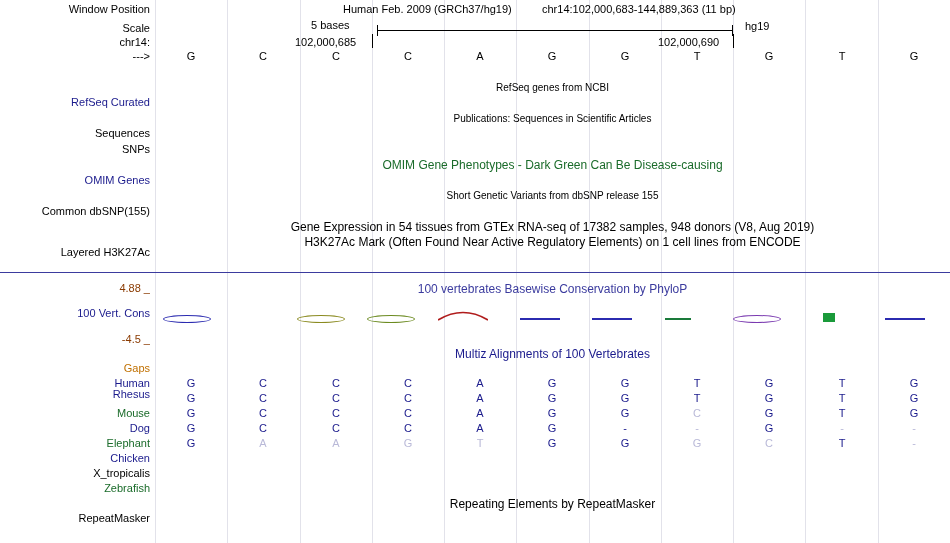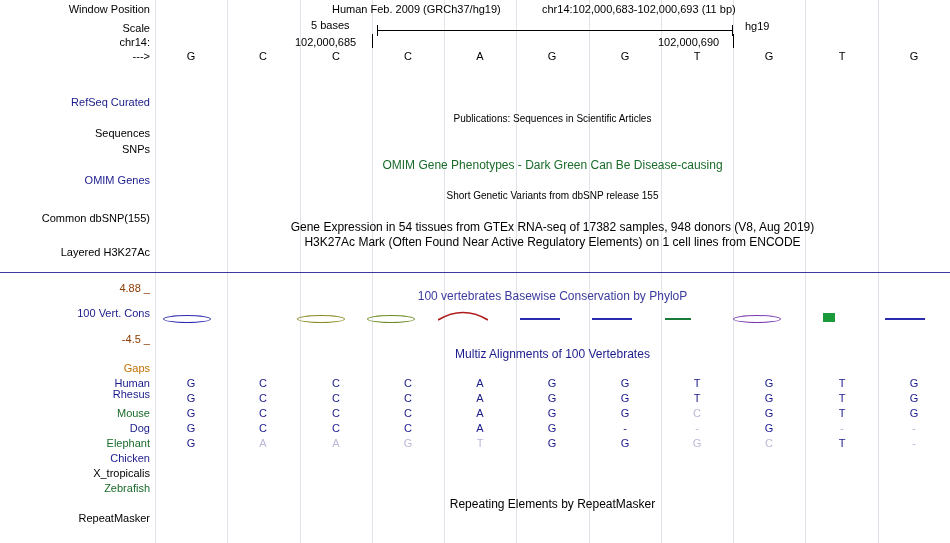--- a/index.html
+++ b/index.html
@@ -47,21 +47,21 @@
 
   <div class="labels">
       <div class="lbl" style="top:3px;color:#000000;">Window Position</div>
       <div class="lbl" style="top:22px;color:#000000;text-align:right;">Scale</div>
       <div class="lbl" style="top:36px;color:#000000;">chr14:</div>
       <div class="lbl" style="top:50px;color:#000000;">---&gt;</div>
       <div class="lbl" style="top:96px;color:#1a1a8c;">RefSeq Curated</div>
       <div class="lbl" style="top:127px;color:#000000;">Sequences</div>
       <div class="lbl" style="top:143px;color:#000000;">SNPs</div>
       <div class="lbl" style="top:174px;color:#1a1a8c;">OMIM Genes</div>
-      <div class="lbl" style="top:212px;color:#000000;">Common dbSNP(155)</div>
+      <div class="lbl" style="top:205px;color:#000000;">Common dbSNP(155)</div>
       <div class="lbl" style="top:246px;color:#000000;">Layered H3K27Ac</div>
       <div class="lbl" style="top:307px;color:#1a1a8c;">100 Vert. Cons</div>
       <div class="lbl" style="top:362px;color:#c07000;">Gaps</div>
       <div class="lbl" style="top:377px;color:#1a1a8c;">Human</div>
       <div class="lbl" style="top:388px;color:#1a1a8c;">Rhesus</div>
       <div class="lbl" style="top:407px;color:#1a6b2a;">Mouse</div>
       <div class="lbl" style="top:422px;color:#1a1a8c;">Dog</div>
       <div class="lbl" style="top:437px;color:#1a6b2a;">Elephant</div>
       <div class="lbl" style="top:452px;color:#1a1a8c;">Chicken</div>
       <div class="lbl" style="top:467px;color:#000000;">X_tropicalis</div>
@@ -76,22 +76,22 @@
       <div class="gridcol" style="left:72px;"></div>
       <div class="gridcol" style="left:145px;"></div>
       <div class="gridcol" style="left:217px;"></div>
       <div class="gridcol" style="left:289px;"></div>
       <div class="gridcol" style="left:361px;"></div>
       <div class="gridcol" style="left:434px;"></div>
       <div class="gridcol" style="left:506px;"></div>
       <div class="gridcol" style="left:578px;"></div>
       <div class="gridcol" style="left:650px;"></div>
       <div class="gridcol" style="left:723px;"></div>
-      <div class="ctext" style="left:177px;top:3px;">Human Feb. 2009 (GRCh37/hg19)</div>
-      <div class="ctext" style="left:387px;top:3px;">chr14:102,000,683-102,000,693 (11 bp)</div>
+      <div class="ctext" style="left:188px;top:3px;">Human Feb. 2009 (GRCh37/hg19)</div>
+      <div class="ctext" style="left:387px;top:3px;">chr14:102,000,683-144,889,363 (11 bp)</div>
       <div class="ctext" style="left:590px;top:20px;">hg19</div>
       <div class="ctext" style="left:156px;top:19px;">5 bases</div>
       <div class="scalebar" style="left:222px;top:30px;width:355px;"></div>
       <div class="tick" style="left:222px;top:25px;height:11px;"></div>
       <div class="tick" style="left:577px;top:25px;height:11px;"></div>
       <div class="ctext" style="left:140px;top:36px;">102,000,685</div>
       <div class="tick" style="left:217px;top:34px;height:14px;"></div>
       <div class="ctext" style="left:503px;top:36px;">102,000,690</div>
       <div class="tick" style="left:578px;top:34px;height:14px;"></div>
       <div class="baserow" style="top:50px;">
@@ -100,26 +100,27 @@
         <div class="base" style="left:181px;">C</div>
         <div class="base" style="left:253px;">C</div>
         <div class="base" style="left:325px;">A</div>
         <div class="base" style="left:397px;">G</div>
         <div class="base" style="left:470px;">G</div>
         <div class="base" style="left:542px;">T</div>
         <div class="base" style="left:614px;">G</div>
         <div class="base" style="left:687px;">T</div>
         <div class="base" style="left:759px;">G</div>
       </div>
+      <div class="center" style="top:82px;color:#000000;font-size:10px;">RefSeq genes from NCBI</div>
       <div class="center" style="top:113px;color:#000000;font-size:10px;">Publications: Sequences in Scientific Articles</div>
       <div class="center" style="top:159px;color:#1a6b2a;font-size:12px;">OMIM Gene Phenotypes - Dark Green Can Be Disease-causing</div>
       <div class="center" style="top:190px;color:#000000;font-size:10px;">Short Genetic Variants from dbSNP release 155</div>
       <div class="center" style="top:221px;color:#000000;font-size:12px;">Gene Expression in 54 tissues from GTEx RNA-seq of 17382 samples, 948 donors (V8, Aug 2019)</div>
       <div class="center" style="top:236px;color:#000000;font-size:12px;">H3K27Ac Mark (Often Found Near Active Regulatory Elements) on 1 cell lines from ENCODE</div>
-      <div class="center" style="top:290px;color:#3b3b9e;font-size:12px;">100 vertebrates Basewise Conservation by PhyloP</div>
+      <div class="center" style="top:283px;color:#3b3b9e;font-size:12px;">100 vertebrates Basewise Conservation by PhyloP</div>
       <div class="center" style="top:348px;color:#1a1a8c;font-size:12px;">Multiz Alignments of 100 Vertebrates</div>
       <div class="center" style="top:498px;color:#000000;font-size:12px;">Repeating Elements by RepeatMasker</div>
       <div class="wig" style="left:8px;top:315px;width:46px;height:6px;border:1px solid #2b2bb0;border-radius:50%;"></div>
       <div class="wig" style="left:142px;top:315px;width:46px;height:6px;border:1px solid #8a8a20;border-radius:50%;"></div>
       <div class="wig" style="left:212px;top:315px;width:46px;height:6px;border:1px solid #6b8a20;border-radius:50%;"></div>
       <svg width="50" height="14" style="position:absolute;left:283px;top:309px;">
         <path d="M0,11 Q25,-4 50,11" fill="none" stroke="#b01c1c" stroke-width="1.6"></path>
       </svg>
       <div class="wig" style="left:365px;top:318px;width:40px;height:2px;background:#2b2bb0;"></div>
       <div class="wig" style="left:437px;top:318px;width:40px;height:2px;background:#2b2bb0;"></div>

